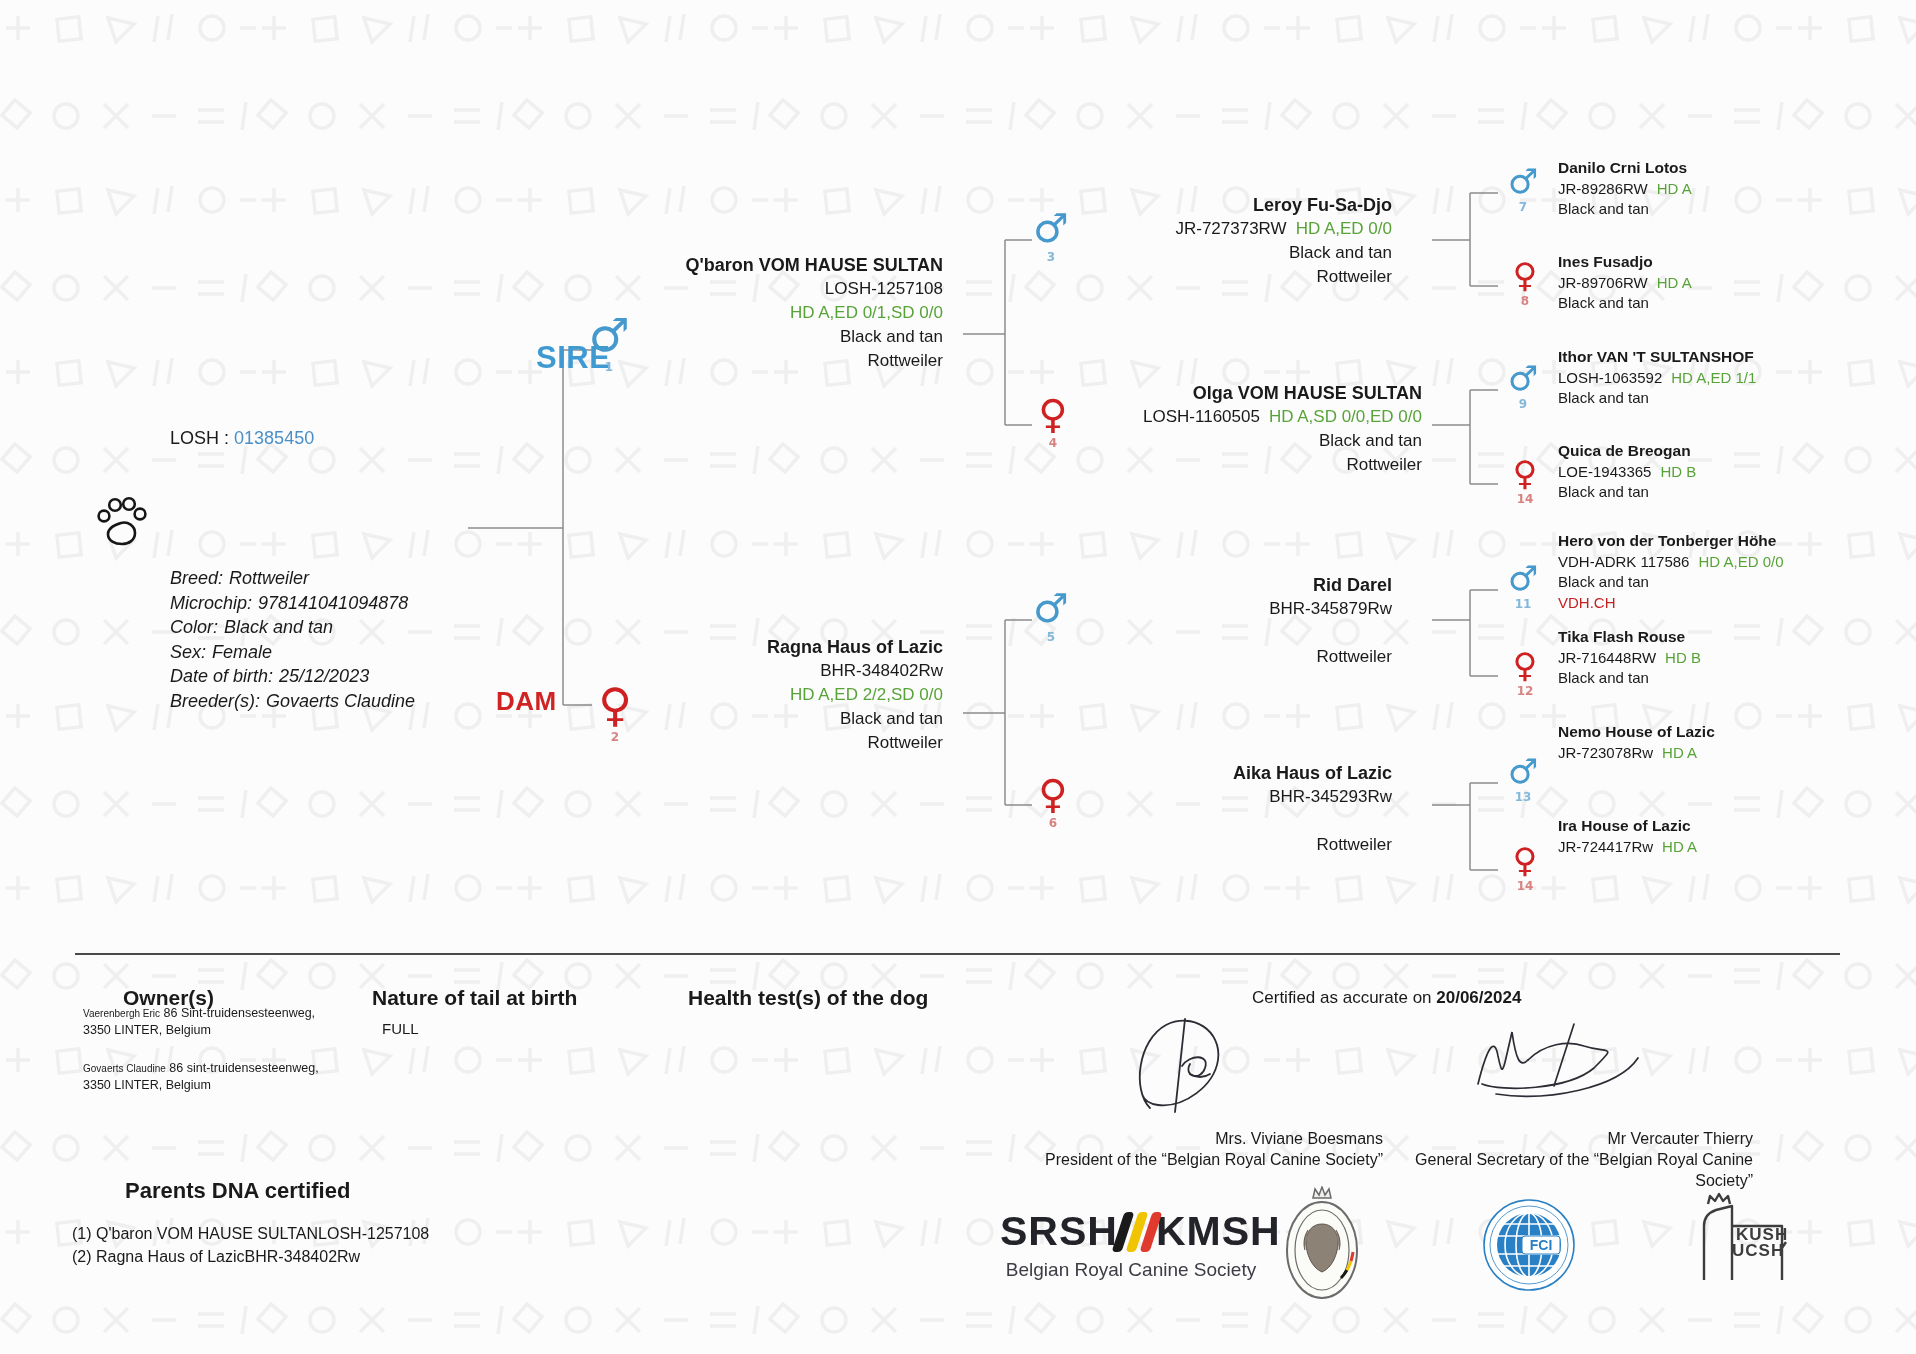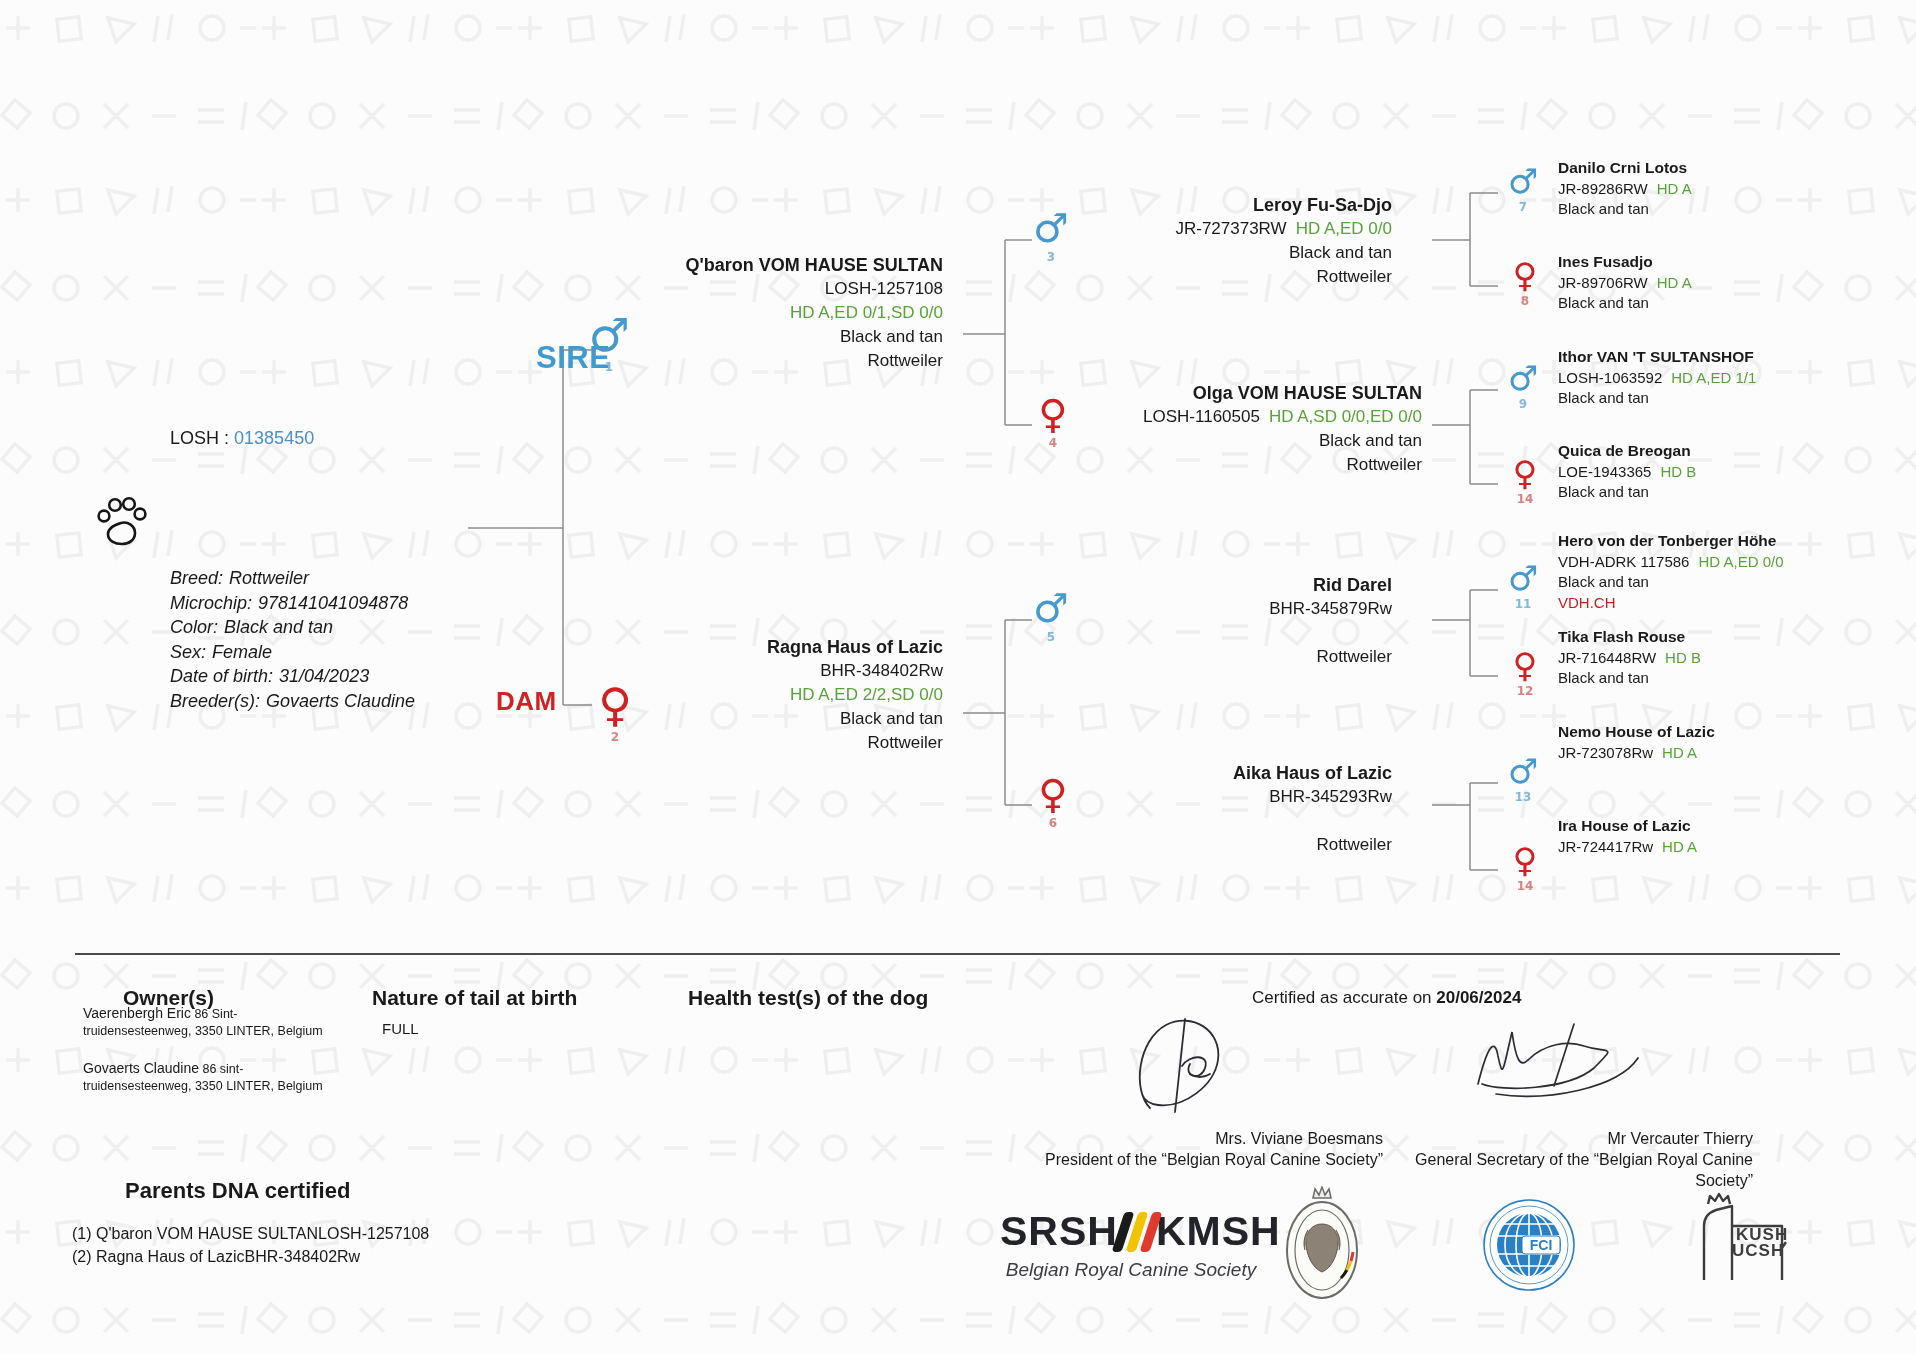--- a/index.html
+++ b/index.html
@@ -39,33 +39,33 @@
   .nnum{display:block;font-size:12px;font-weight:600;margin-top:3px;}
   .sym-male .nnum{color:#83b8db;}
   .sym-female .nnum{color:#d98282;}
 
   
   .divider{height:2px;background:#4a4a4a;}
 
   
   .f-head{font-size:21px;font-weight:700;}
   .owner{font-size:12.5px;line-height:17px;width:255px;}
-  .owner .oname{font-size:14px;}
+  .owner .oname{font-size:10px;}
   .tail-value{font-size:15px;}
   .cert{font-size:17px;}
   .cert b{font-weight:700;}
   .signame{font-size:16px;line-height:21px;text-align:right;}
   .dna-lines{font-size:16px;line-height:23px;}
 
   
   .wordmark{display:flex;align-items:center;gap:0;}
   .wm-txt{font-size:41px;font-weight:800;letter-spacing:1px;color:#23232a;font-family:"Liberation Sans",sans-serif;}
   .stripes{display:flex;gap:4px;transform:skewX(-18deg);}
   .stripe{width:10px;height:40px;border-radius:4px;}
-  .wm-sub{font-size:19px;color:#3c3c44;margin-top:4px;text-align:center;width:262px;font-style:italic;}
+  .wm-sub{font-size:19px;color:#3c3c44;margin-top:4px;text-align:center;width:262px;}
 </style>
 </head>
 <body>
 
 <div class="page">
 
   <svg class="abs" style="left:0;top:0" width="1916" height="1354" aria-hidden="true">
     <defs>
       <pattern id="bgpat" width="256" height="172" patternUnits="userSpaceOnUse">
         <g stroke="#efefef" stroke-width="3.5" fill="none">
@@ -102,21 +102,21 @@
       <circle cx="35" cy="10" r="5.8"></circle>
       <circle cx="46" cy="20" r="5.4"></circle>
     </g>
   </svg>
 
   <div class="abs details" style="left:170px;top:566px">
     <div><span class="lbl">Breed:</span><span>Rottweiler</span></div>
     <div><span class="lbl">Microchip:</span><span>978141041094878</span></div>
     <div><span class="lbl">Color:</span><span>Black and tan</span></div>
     <div><span class="lbl">Sex:</span><span>Female</span></div>
-    <div><span class="lbl">Date of birth:</span><span>31/04/2023</span></div>
+    <div><span class="lbl">Date of birth:</span><span>25/12/2023</span></div>
     <div><span class="lbl">Breeder(s):</span><span>Govaerts Claudine</span></div>
   </div>
 
   <svg class="abs" style="left:0;top:0" width="1916" height="960">
     <g stroke="#8c8c8c" stroke-width="1.5" fill="none">
 
       <path d="M468,528 H563 M563,350 V705 M563,350 H592 M563,705 H592"></path>
 
       <path d="M963,334 H1005 M1005,240 V425 M1005,240 H1032 M1005,425 H1032"></path>
 

